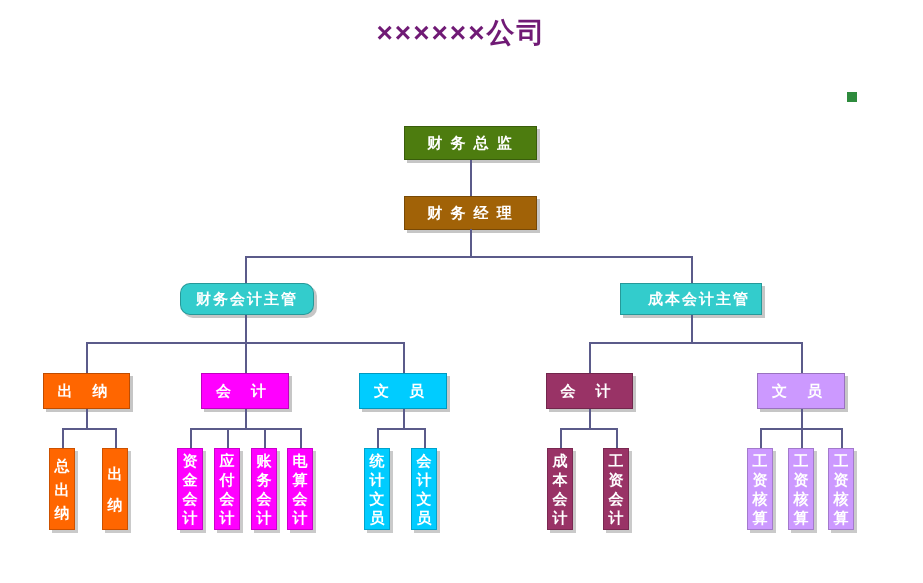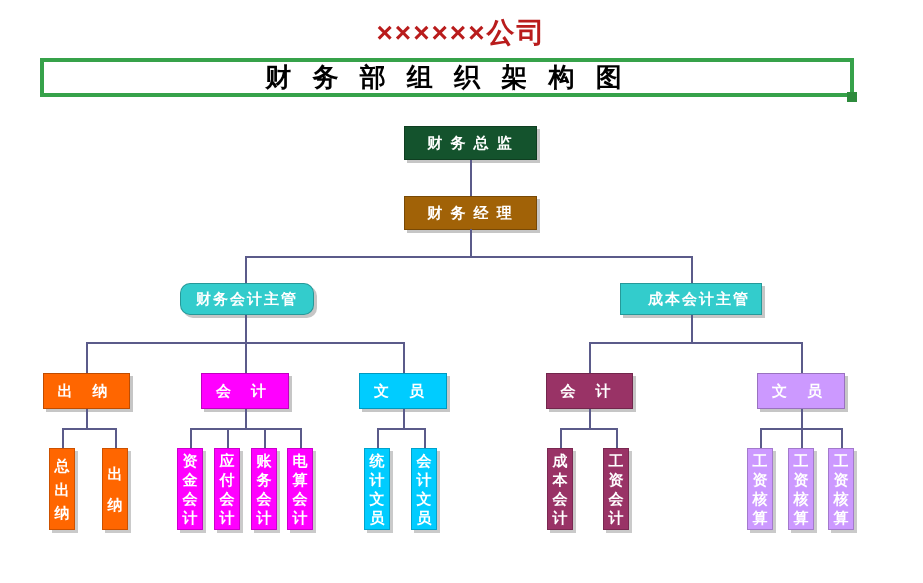--- a/index.html
+++ b/index.html
@@ -1,33 +1,33 @@
 <!DOCTYPE html>
 <html><head>
 <meta charset="utf-8">
 <style>
   html,body{margin:0;padding:0;background:#fff;}
   .canvas{position:relative;width:923px;height:583px;background:#ffffff;
           font-family:"Liberation Sans", sans-serif;overflow:hidden;}
 
   .company-title{position:absolute;top:14px;left:0;width:100%;text-align:center;
-                 font-size:28px;font-weight:bold;color:#b91c1c;letter-spacing:2px;}
+                 font-size:28px;font-weight:bold;color:#701a75;letter-spacing:2px;}
 
   .title-box{position:absolute;left:40px;top:58px;width:806px;height:31px;
              border:4px solid #36A24A;display:flex;align-items:center;justify-content:center;
              font-size:26px;font-weight:bold;letter-spacing:7px;color:#000;background:#fff;}
   .corner-mark{position:absolute;left:847px;top:92px;width:10px;height:10px;background:#2E8B3D;}
 
   .node{position:absolute;display:flex;align-items:center;justify-content:center;
         color:#fff;font-weight:bold;font-size:15px;letter-spacing:2px;
         border:1px solid rgba(0,0,0,.25);box-shadow:3px 3px 0 rgba(128,128,128,.45);
         box-sizing:border-box;}
   .wide-space{letter-spacing:8px;}
 
-  .bg-green{background:#14532d;}
+  .bg-green{background:#4d7c0f;}
   .bg-teal{background:#a16207;}
   .bg-turquoise{background:#33CCCC;}
   .bg-orange{background:#FF6600;}
   .bg-magenta{background:#FF00FF;}
   .bg-cyan{background:#00CCFF;}
   .bg-plum{background:#993366;}
   .bg-lavender{background:#CC99FF;}
 
   .leaf{position:absolute;top:448px;width:26px;height:82px;
         display:flex;flex-direction:column;justify-content:space-evenly;align-items:center;
@@ -37,23 +37,20 @@
 
   .vl{position:absolute;width:1.5px;background:#5B5B8A;}
   .hl{position:absolute;height:1.5px;background:#5B5B8A;}
 </style>
 </head>
 <body>
 
 <div class="canvas">
 
   <div class="company-title">××××××公司</div>
-  <div class="title-box">
-    <span>财 务 部 组 织 架 构 图</span>
-  </div>
   <div class="corner-mark"></div>
 
   <div class="node bg-green" style="left:404px;top:126px;width:133px;height:34px;">
     <span>财 务 总 监</span>
   </div>
   <div class="node bg-teal" style="left:404px;top:196px;width:133px;height:34px;">
     <span>财 务 经 理</span>
   </div>
 
   <div class="node bg-turquoise" style="left:180px;top:283px;width:134px;height:32px;border-radius:10px;">

